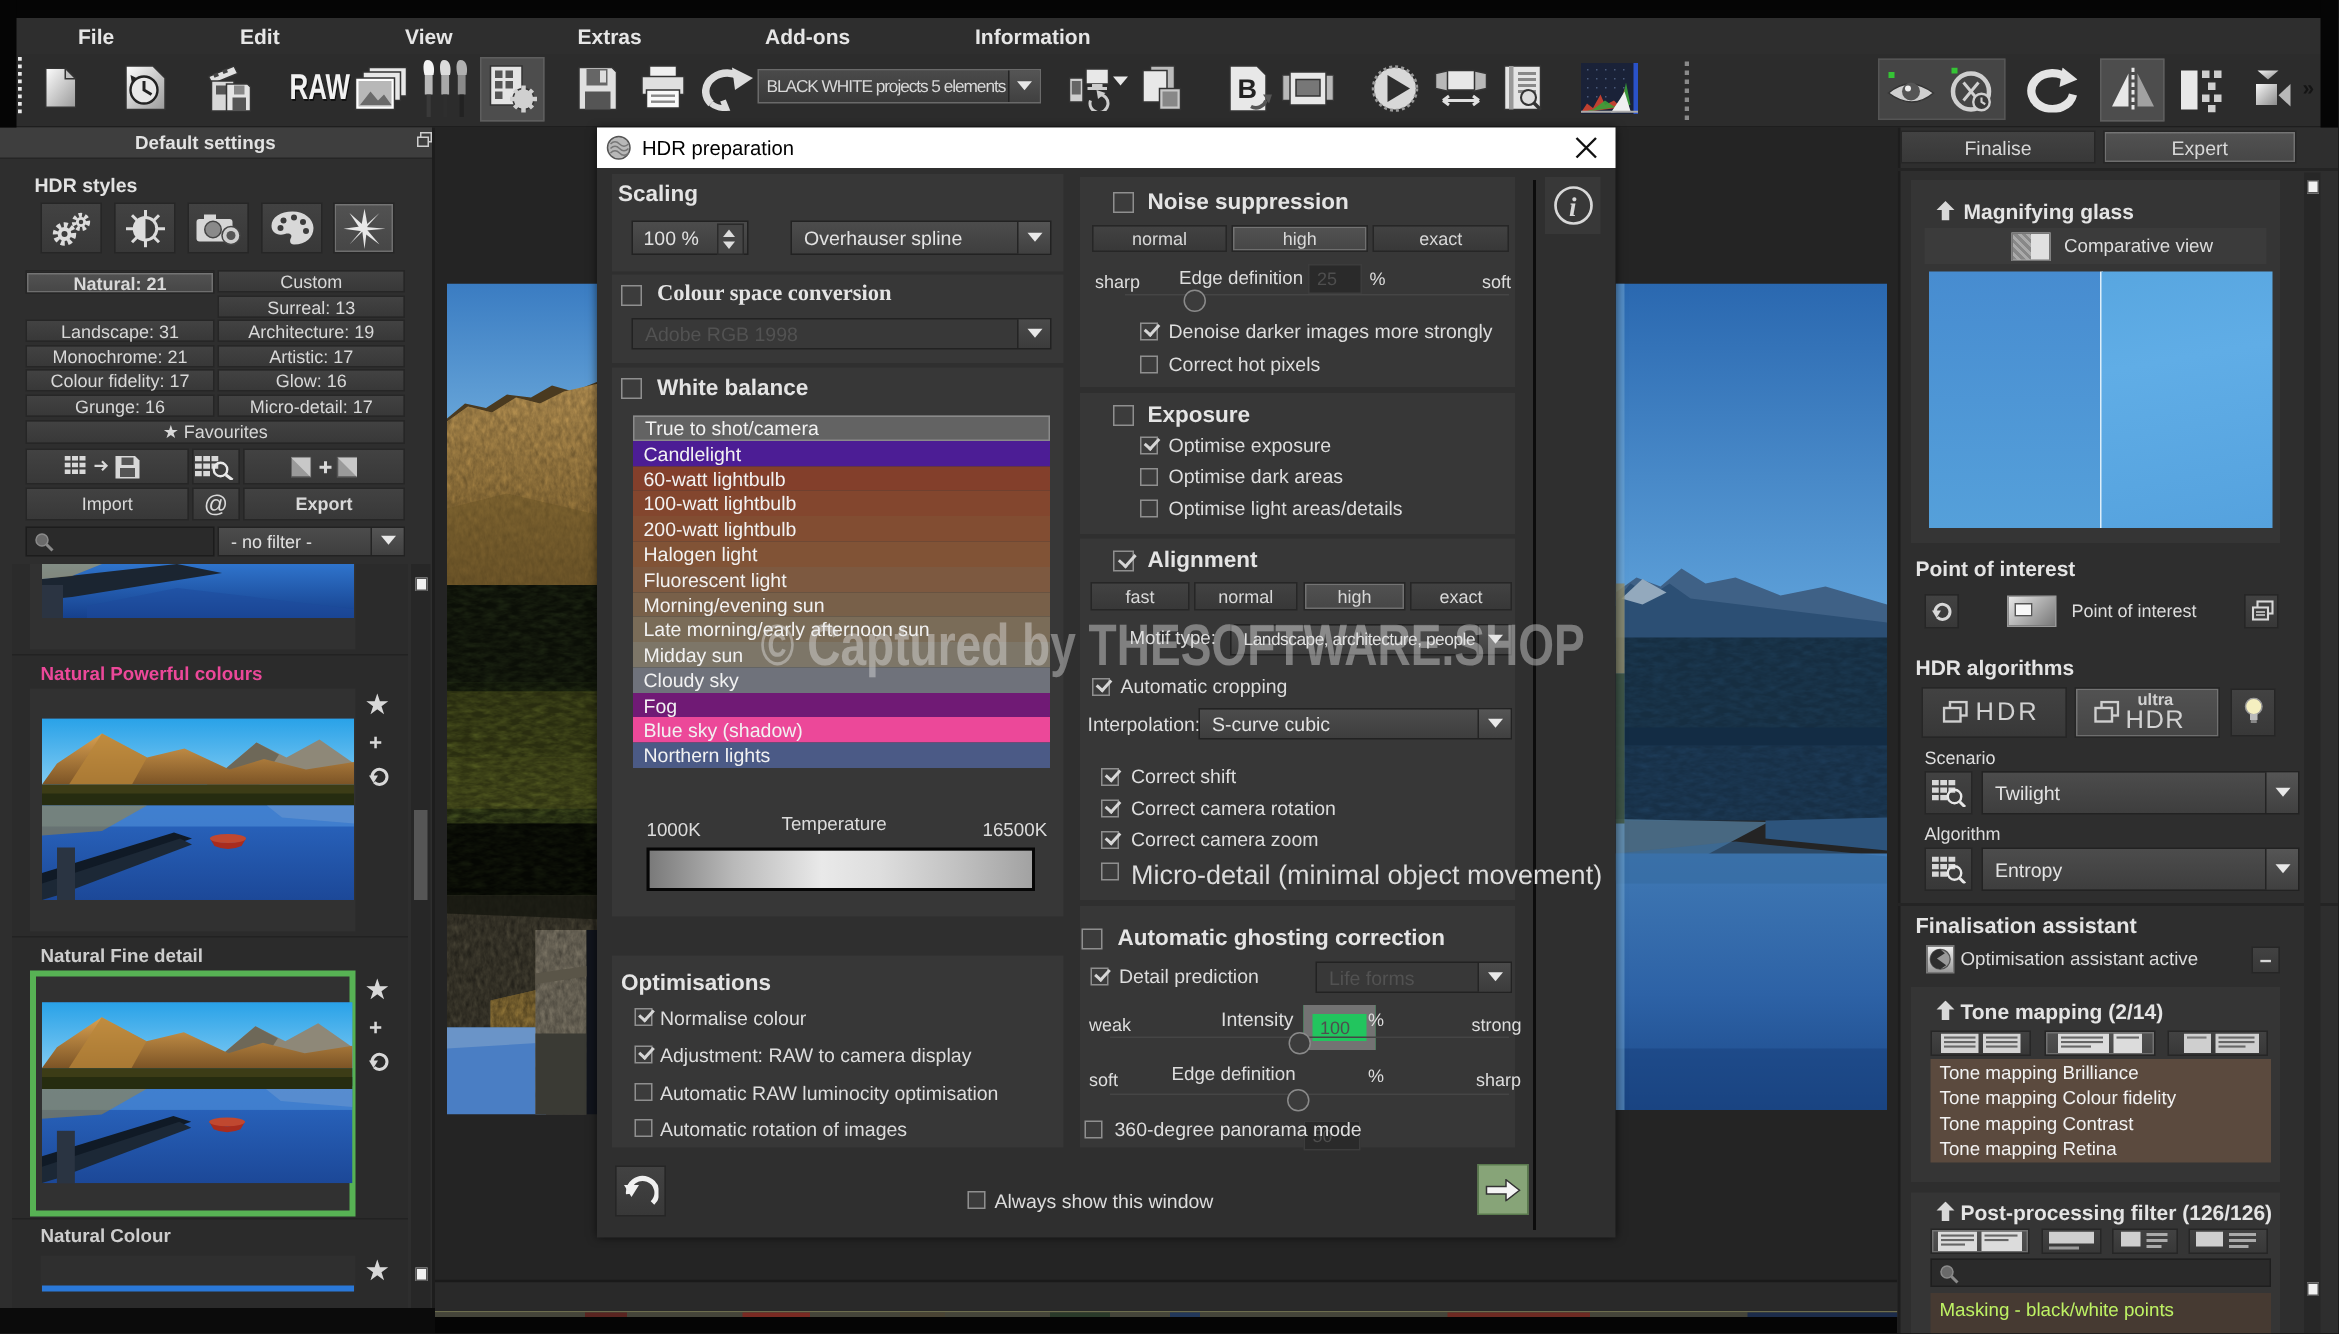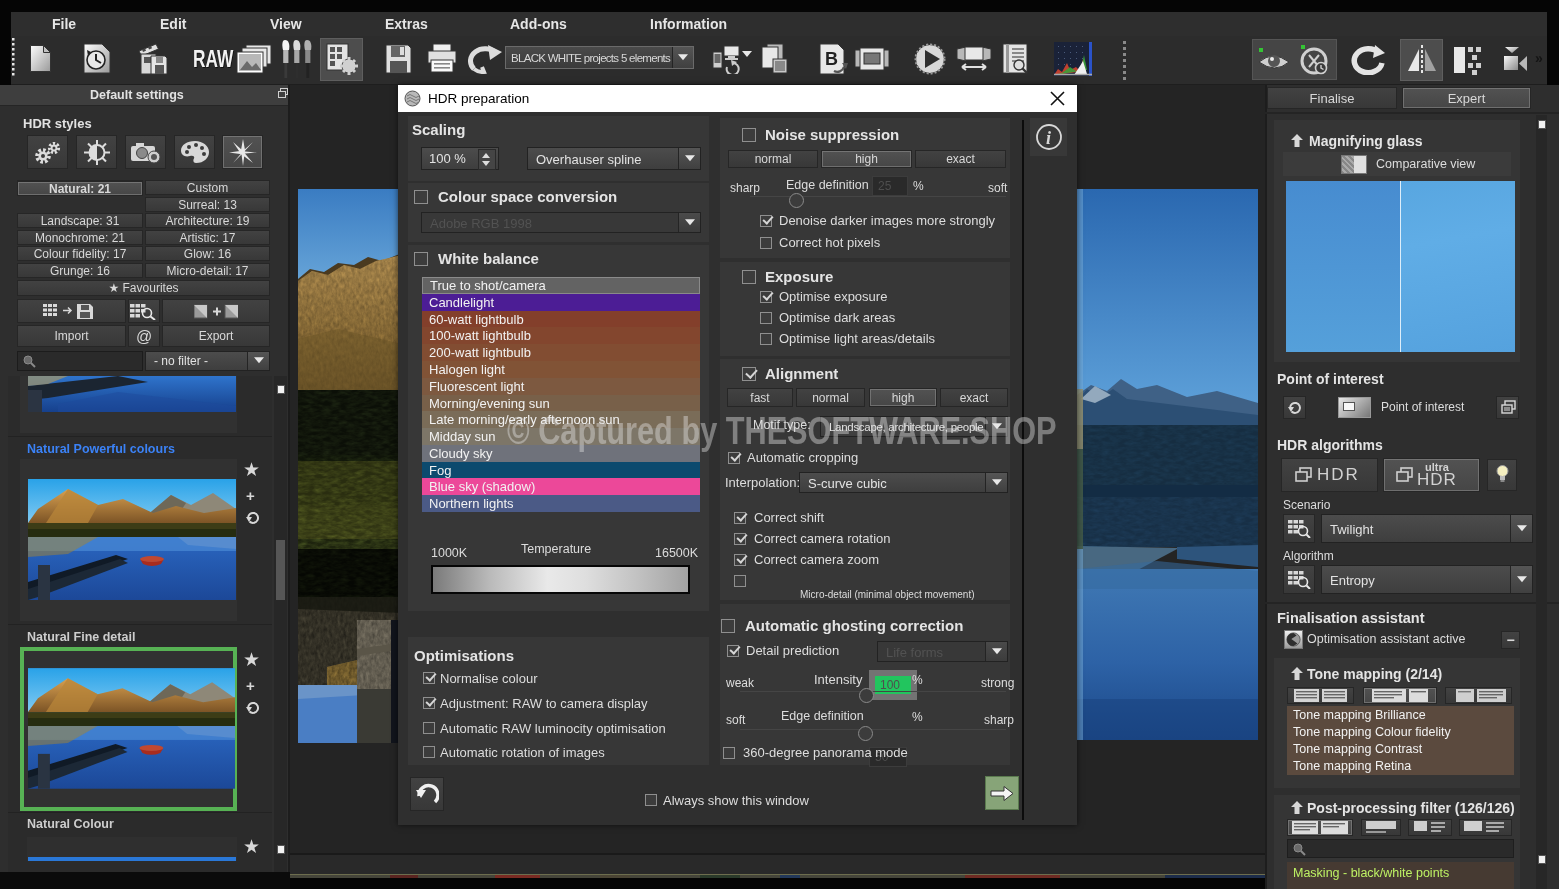--- a/index.html
+++ b/index.html
@@ -433,21 +433,21 @@
     <svg class="ab" style="left:194px;top:304px;" width="44" height="15" viewBox="0 0 44 15">
       <rect x="0" y="1" width="13" height="13" fill="#9a9a9a" stroke="#555"></rect>
         <path d="M0 1 l13 13 v-13 z" fill="#c8c8c8"></path>
       <path d="M19 7.5 h8 M23 3.5 v8" stroke="#d8d8d8" stroke-width="2"></path>
       <rect x="31" y="1" width="13" height="13" fill="#9a9a9a" stroke="#555"></rect>
         <path d="M31 1 l13 13 v-13 z" fill="#c8c8c8"></path>
     </svg>
 
     <div class="btn" style="left:17px;top:325px;width:109px;height:22px;line-height:21px;">Import</div>
     <div class="btn" style="left:128px;top:325px;width:32px;height:22px;line-height:21px;font-size:16px;">@</div>
-    <div class="btn" style="left:162px;top:325px;width:108px;height:22px;line-height:21px;">Export</div>
+    <div class="btn" style="left:162px;top:325px;width:108px;height:22px;line-height:21px;font-weight:bold;">Export</div>
 
     <div class="ab" style="left:17px;top:351px;width:126px;height:20px;background:#2a2a2a;border:1px solid #1c1c1c;box-sizing:border-box;"></div>
     <svg class="ab" style="left:22px;top:354px;" width="14" height="14" viewBox="0 0 14 14">
         <circle cx="6" cy="6" r="4" fill="#6a6a6a" stroke="#8a8a8a"></circle>
         <line x1="9" y1="9" x2="13" y2="13" stroke="#8a8a8a" stroke-width="2"></line>
       </svg>
     <div class="dd" style="left:145px;top:351px;width:125px;height:20px;">
         <div class="lbl" style="font-size:12px;">- no filter -</div>
         <div class="arr"></div>
       </div>
@@ -465,21 +465,21 @@
             <stop offset="1" stop-color="#16408c"></stop>
           </linearGradient>
         </defs>
       <rect width="208" height="36" fill="url(#pw)"></rect>
       <polygon points="0,10 90,0 120,6 20,22 0,24" fill="#1b2531"></polygon>
       <rect x="0" y="14" width="14" height="22" fill="#2b3442"></rect>
       <polygon points="30,28 90,16 208,30 208,36 30,36" fill="#1e4a9c" opacity=".5"></polygon>
       <polygon points="0,0 40,0 20,8 0,10" fill="#c8a24a" opacity=".55"></polygon>
     </svg>
 
-    <div class="txt" style="left:27px;top:442px;font-size:12.5px;font-weight:bold;color:#3b82f6;text-align:right;">Natural Powerful colours</div>
+    <div class="txt" style="left:27px;top:442px;font-size:12.5px;font-weight:bold;color:#ec4899;text-align:right;">Natural Powerful colours</div>
     <div class="ab" style="left:20px;top:459px;width:217px;height:162px;background:#313131;"></div>
     <svg class="ab" style="left:28px;top:479px;" width="208" height="121" viewBox="0 0 208 121">
       <defs>
         <linearGradient id="tsky" x1="0" y1="0" x2="0" y2="1">
             <stop offset="0" stop-color="#29a2e8"></stop>
             <stop offset="1" stop-color="#80caf2"></stop>
           </linearGradient>
         <linearGradient id="tmt" x1="0" y1="0" x2="0" y2="1">
             <stop offset="0" stop-color="#d8a050"></stop>
             <stop offset="1" stop-color="#7c5426"></stop>
@@ -907,41 +907,41 @@
             <polygon points="7,16 11,11 3,11" fill="#ddd"></polygon>
           </svg>
       </div>
     </div>
     <div class="dd" style="left:527px;top:147px;width:174px;height:23px;">
         <div class="lbl">Overhauser spline</div>
         <div class="arr"></div>
       </div>
     <div class="gb" style="left:408px;top:183px;width:301px;height:59px;"></div>
     <div class="chk big" style="left:414px;top:190px;"></div>
-    <div class="hdg" style="left:438px;top:188px;font-size:15px;">Colour space conversion</div>
+    <div class="hdg" style="left:438px;top:188px;font-size:15px;font-family:Liberation Serif, serif;">Colour space conversion</div>
     <div class="dd dis" style="left:421px;top:212px;width:280px;height:21px;">
         <div class="lbl" style="color:#525252;">Adobe RGB 1998</div>
         <div class="arr"></div>
       </div>
     <div class="gb" style="left:408px;top:245px;width:301px;height:366px;"></div>
     <div class="chk big" style="left:414px;top:252px;"></div>
     <div class="hdg" style="left:438px;top:250px;font-size:15px;">White balance</div>
     <div id="wblist" class="ab" style="left:422px;top:277px;width:278px;height:235px;font-size:13px;color:#f2f2f2;">
         <div class="wbrow" style="top:0px;height:17px;background:#636363;border:1px solid #8a8a8a;line-height:15px;">True to shot/camera</div>
         <div class="wbrow" style="top:17px;height:17px;background:#4c1d95;">Candlelight</div>
         <div class="wbrow" style="top:34px;height:16px;background:#833f2b;">60-watt lightbulb</div>
         <div class="wbrow" style="top:50px;height:17px;background:#83462e;">100-watt lightbulb</div>
         <div class="wbrow" style="top:67px;height:17px;background:#824d32;">200-watt lightbulb</div>
         <div class="wbrow" style="top:84px;height:17px;background:#815336;">Halogen light</div>
         <div class="wbrow" style="top:101px;height:17px;background:#7d5940;">Fluorescent light</div>
         <div class="wbrow" style="top:118px;height:16px;background:#786049;">Morning/evening sun</div>
         <div class="wbrow" style="top:134px;height:17px;background:#7a6c58;">Late morning/early afternoon sun</div>
         <div class="wbrow" style="top:151px;height:17px;background:#7d7668;">Midday sun</div>
         <div class="wbrow" style="top:168px;height:17px;background:#6f727b;">Cloudy sky</div>
-        <div class="wbrow" style="top:185px;height:16px;background:#0c4a6e;">Fog</div>
+        <div class="wbrow" style="top:185px;height:16px;background:#701a75;">Fog</div>
         <div class="wbrow" style="top:201px;height:17px;background:#ec4899;">Blue sky (shadow)</div>
         <div class="wbrow" style="top:218px;height:17px;background:#4b5a86;">Northern lights</div>
       </div>
     <div class="txt" style="left:431px;top:546px;font-size:12.5px;color:#dcdcdc;">1000K</div>
     <div class="txt" style="left:521px;top:542px;font-size:12.5px;color:#dcdcdc;">Temperature</div>
     <div class="txt" style="left:655px;top:546px;font-size:12.5px;color:#dcdcdc;">16500K</div>
     <div class="ab" style="left:431px;top:565px;width:259px;height:29px;border:2px solid #060606;box-sizing:border-box;background:linear-gradient(90deg,#7a7a7a,#b9b9b9 22%,#e9e9e9 45%,#dedede 60%,#c2c2c2 80%,#a2a2a2);"></div>
     <div class="gb" style="left:408px;top:637px;width:301px;height:128px;"></div>
     <div class="hdg" style="left:414px;top:647px;font-size:15px;">Optimisations</div>
     <div class="chk c" style="left:423px;top:672px;"></div>
@@ -1000,21 +1000,21 @@
         <div class="lbl">S-curve cubic</div>
         <div class="arr"></div>
       </div>
     <div class="chk c" style="left:734px;top:512px;"></div>
     <div class="txt" style="left:754px;top:510px;font-size:13px;">Correct shift</div>
     <div class="chk c" style="left:734px;top:533px;"></div>
     <div class="txt" style="left:754px;top:531px;font-size:13px;">Correct camera rotation</div>
     <div class="chk c" style="left:734px;top:554px;"></div>
     <div class="txt" style="left:754px;top:552px;font-size:13px;">Correct camera zoom</div>
     <div class="chk" style="left:734px;top:575px;"></div>
-    <div class="txt" style="left:754px;top:589px;font-size:10px;margin-left:46px;">Micro-detail (minimal object movement)</div>
+    <div class="txt" style="left:754px;top:573px;font-size:18px;">Micro-detail (minimal object movement)</div>
     <div class="gb" style="left:720px;top:604px;width:290px;height:161px;"></div>
     <div class="chk big" style="left:721px;top:619px;"></div>
     <div class="hdg" style="left:745px;top:617px;font-size:15px;">Automatic ghosting correction</div>
     <div class="chk c" style="left:727px;top:645px;"></div>
     <div class="txt" style="left:746px;top:643px;font-size:13px;">Detail prediction</div>
     <div class="dd dis" style="left:877px;top:641px;width:131px;height:21px;">
         <div class="lbl" style="color:#525252;">Life forms</div>
         <div class="arr"></div>
       </div>
     <div class="txt" style="left:726px;top:676px;font-size:12px;">weak</div>

